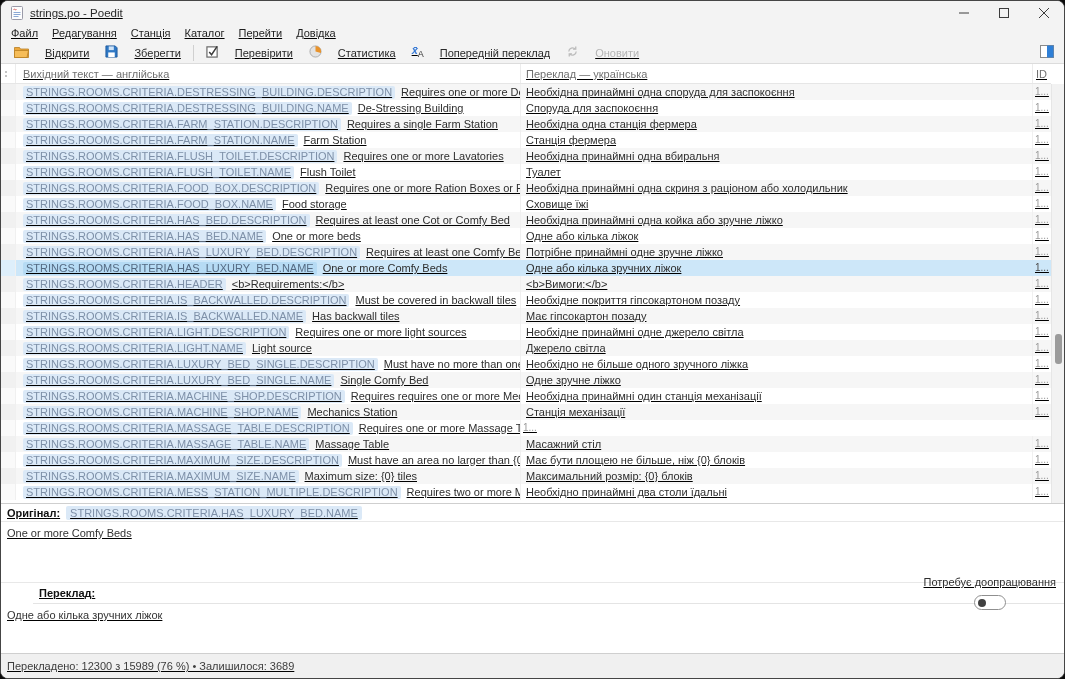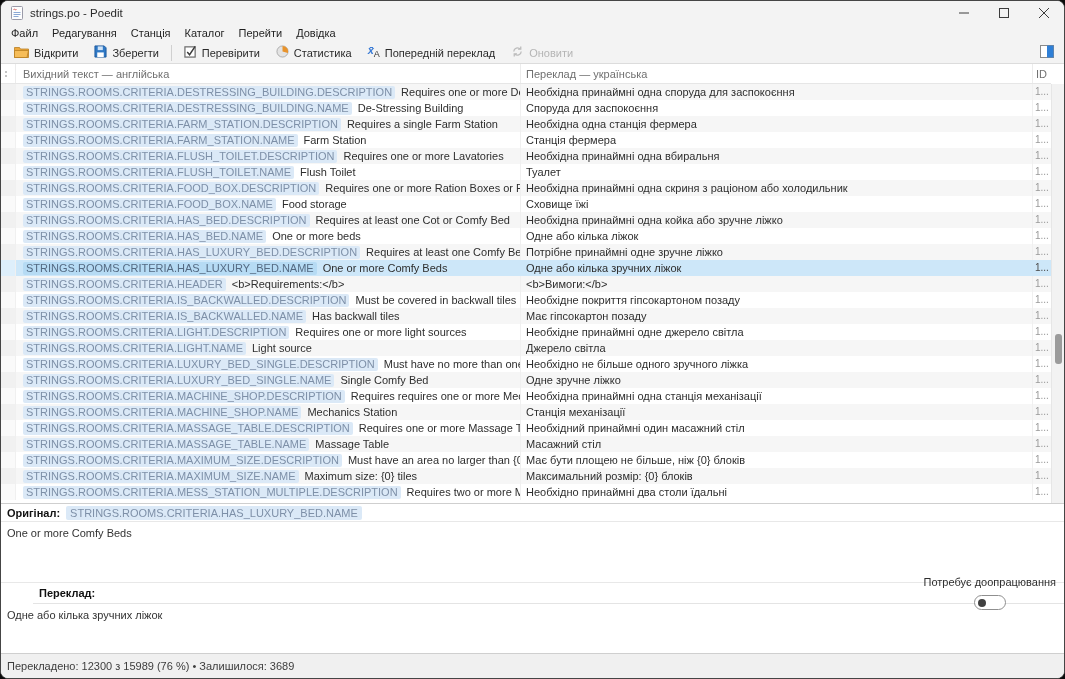--- a/index.html
+++ b/index.html
@@ -5,37 +5,37 @@
   * { box-sizing: border-box; margin: 0; padding: 0; }
   html,body { background:#0b0b0b; }
   body { font-family: "Liberation Sans", sans-serif; }
 
   .window {
     width: 1065px; height: 679px;
     background: #fff;
     border: 1px solid #454545;
     border-radius: 8px;
     overflow: hidden;
-    display: flex; flex-direction: column;
+    display: flex; flex-direction: column; text-decoration: underline;
   }
 
   
   .titlebar { height: 24px; background: #f3f3f3; display: flex; align-items: center; flex: 0 0 auto; }
   .titlebar .app-icon { margin: 0 6px 0 9px; display: flex; }
   .titlebar .title { font-size: 11.5px; color: #2b2b2b; }
   .win-controls { margin-left: auto; display: flex; height: 100%; }
   .win-btn { width: 40px; height: 100%; display: flex; align-items: center; justify-content: center; }
 
   
   .menubar { height: 17px; background: #f3f3f3; display: flex; align-items: center; padding-left: 3px; flex: 0 0 auto; }
   .menu-item { font-size: 11px; color: #1f1f1f; padding: 0 7px; line-height: 17px; }
 
   
   .toolbar { height: 22px; background: #f3f3f3; border-bottom: 1px solid #dcdcdc; display: flex; align-items: center; padding-left: 5px; flex: 0 0 auto; }
-  .tb-btn { display: flex; align-items: center; gap: 5px; font-size: 11px; color: #2a2a2a; padding: 0 8px; height: 100%; }
+  .tb-btn { display: flex; align-items: center; gap: 16px; font-size: 11px; color: #2a2a2a; padding: 0 8px; height: 100%; }
   .tb-btn.disabled { color: #b5b5b5; }
   .tb-sep { width: 1px; height: 16px; background: #d0d0d0; margin: 0 4px; }
   .pt-icon { font-size: 11px; line-height: 10px; }
   .pt-x { color: #3a7bd5; font-style: italic; font-weight: bold; }
   .pt-a { font-size: 9px; vertical-align: sub; color: #333; }
   .tb-right { margin-left: auto; margin-right: 10px; display: flex; align-items: center; }
 
   
   .grid { flex: 1 1 auto; position: relative; display: flex; flex-direction: column; overflow: hidden; background: #fff; }
   .grid-header { height: 20px; display: flex; align-items: center; border-bottom: 1px solid #e6e6e6; margin-right: 13px; flex: 0 0 auto; }
@@ -392,41 +392,40 @@
       <div class="cell c-trans">Одне зручне ліжко</div>
       <div class="cell c-id">1...</div>
     </div>
 
     <div class="row">
       <div class="cell c-gutter"></div>
       <div class="cell c-source">
         <span class="key-chip">STRINGS.ROOMS.CRITERIA.MACHINE_SHOP.DESCRIPTION</span>
         <span class="src-text">Requires requires one or more Mechanics Stations</span>
       </div>
-      <div class="cell c-trans">Необхідна принаймні одна станція механізації</div>
+      <div class="cell c-trans">Необхідна принаймні один станція механізації</div>
       <div class="cell c-id">1...</div>
     </div>
 
     <div class="row alt">
       <div class="cell c-gutter"></div>
       <div class="cell c-source">
         <span class="key-chip">STRINGS.ROOMS.CRITERIA.MACHINE_SHOP.NAME</span>
         <span class="src-text">Mechanics Station</span>
       </div>
       <div class="cell c-trans">Станція механізації</div>
       <div class="cell c-id">1...</div>
     </div>
 
     <div class="row">
       <div class="cell c-gutter"></div>
       <div class="cell c-source">
         <span class="key-chip">STRINGS.ROOMS.CRITERIA.MASSAGE_TABLE.DESCRIPTION</span>
         <span class="src-text">Requires one or more Massage Tables</span>
       </div>
-      <div class="cell c-trans">Необхідний принаймні один масажний стіл</div>
       <div class="cell c-id">1...</div>
     </div>
 
     <div class="row alt">
       <div class="cell c-gutter"></div>
       <div class="cell c-source">
         <span class="key-chip">STRINGS.ROOMS.CRITERIA.MASSAGE_TABLE.NAME</span>
         <span class="src-text">Massage Table</span>
       </div>
       <div class="cell c-trans">Масажний стіл</div>

